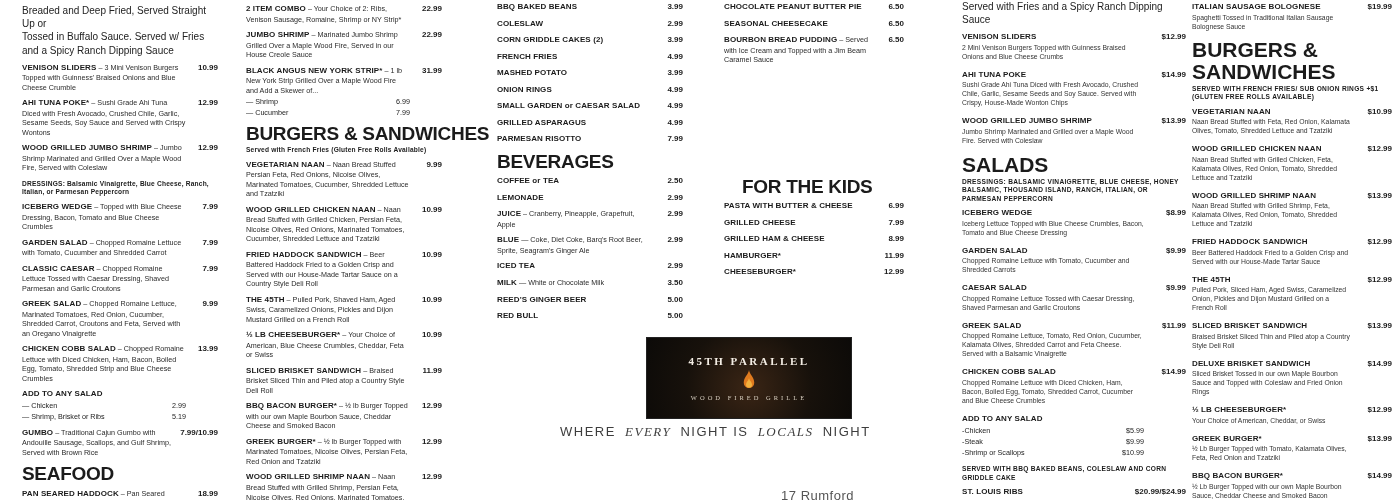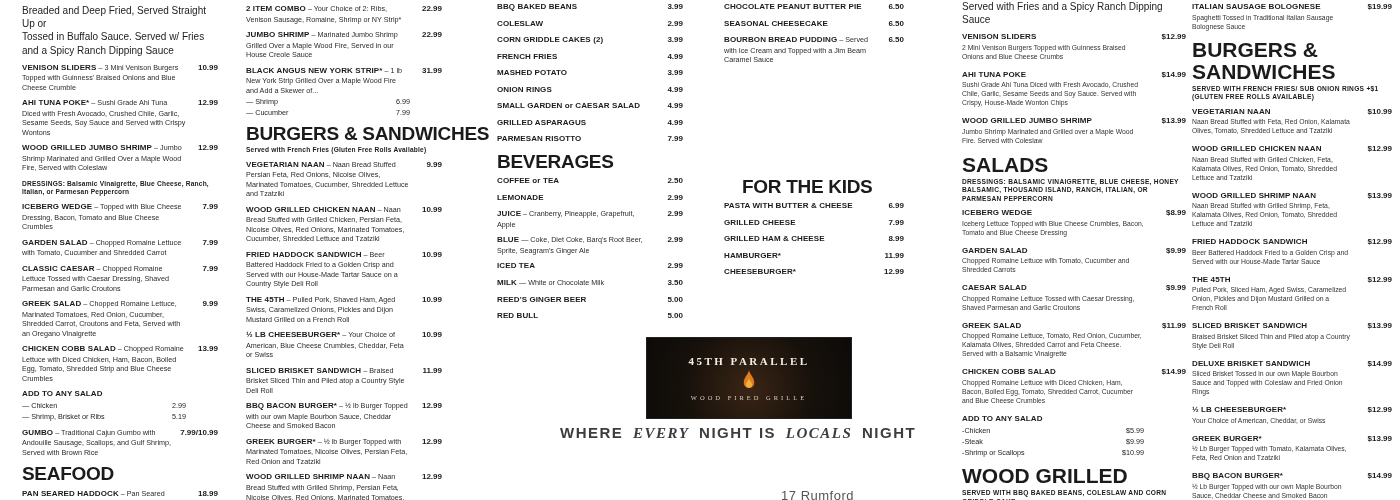--- a/index.html
+++ b/index.html
@@ -23,21 +23,21 @@
   .m2 .sec-sub { letter-spacing:.3px; }
   .photo { position:absolute; left:602px; top:337px;, width:206px; height:82px; }
   .photo { width:206px; height:82px; background:radial-gradient(circle at 50% 62%, #3a2515 0%, #17110b 55%, #0c0a08 100%);
            display:flex; flex-direction:column; align-items:center; justify-content:center; gap:2px;
            border:1px solid #222; }
   .logo-arc { color:#f3ede4; font-family:"Liberation Serif", serif; font-weight:700;
               font-size:11px; letter-spacing:2.5px; }
   .logo-sub { color:#d8cfc0; font-family:"Liberation Serif", serif; font-size:6.5px; letter-spacing:3px; }
   .flame { display:block; }
   .tagline { position:absolute; left:558px; top:424px; width:296px; text-align:center;
-             font-size:15px; font-weight:700; letter-spacing:1.5px; color:#3d3d3d; white-space:nowrap; }
+             font-size:13px; font-weight:400; letter-spacing:1.5px; color:#3d3d3d; white-space:nowrap; }
   .tagline span { margin:0 2px; }
   .tagline .em { font-style:italic; font-family:"Liberation Serif", serif; }
   .address { position:absolute; left:558px; top:488px; width:296px; text-align:right;
              font-size:13px; color:#555; letter-spacing:.5px; }
 </style>
 </head>
 <body>
 
 <div id="canvas">
 
@@ -165,21 +165,20 @@
           <span class="opt-label">-Chicken</span>
           <span class="opt-price">$5.99</span>
         </div><div class="opt">
           <span class="opt-label">-Steak</span>
           <span class="opt-price">$9.99</span>
         </div><div class="opt">
           <span class="opt-label">-Shrimp or Scallops</span>
           <span class="opt-price">$10.99</span>
         </div></div>
       <div class="sec">
-        <div class="sec-title">WOOD GRILLED</div>
         <div class="sec-sub">SERVED WITH BBQ BAKED BEANS, COLESLAW AND CORN GRIDDLE CAKE</div>
       </div>
       <div class="item"><span class="price">$20.99/$24.99</span><span class="name">ST. LOUIS RIBS</span> </div>
     </div>
     <div class="col m2" style="left: 1192px; top: 2px; width: 200px;">
       <div class="item"><span class="price">$19.99</span><span class="name">ITALIAN SAUSAGE BOLOGNESE</span> <span class="desc">Spaghetti Tossed in Traditional Italian Sausage Bolognese Sauce</span></div>
       <div class="sec">
         <div class="sec-title">BURGERS &amp; SANDWICHES</div>
         <div class="sec-sub">SERVED WITH FRENCH FRIES/ SUB ONION RINGS +$1 (GLUTEN FREE ROLLS AVAILABLE)</div>
       </div>

